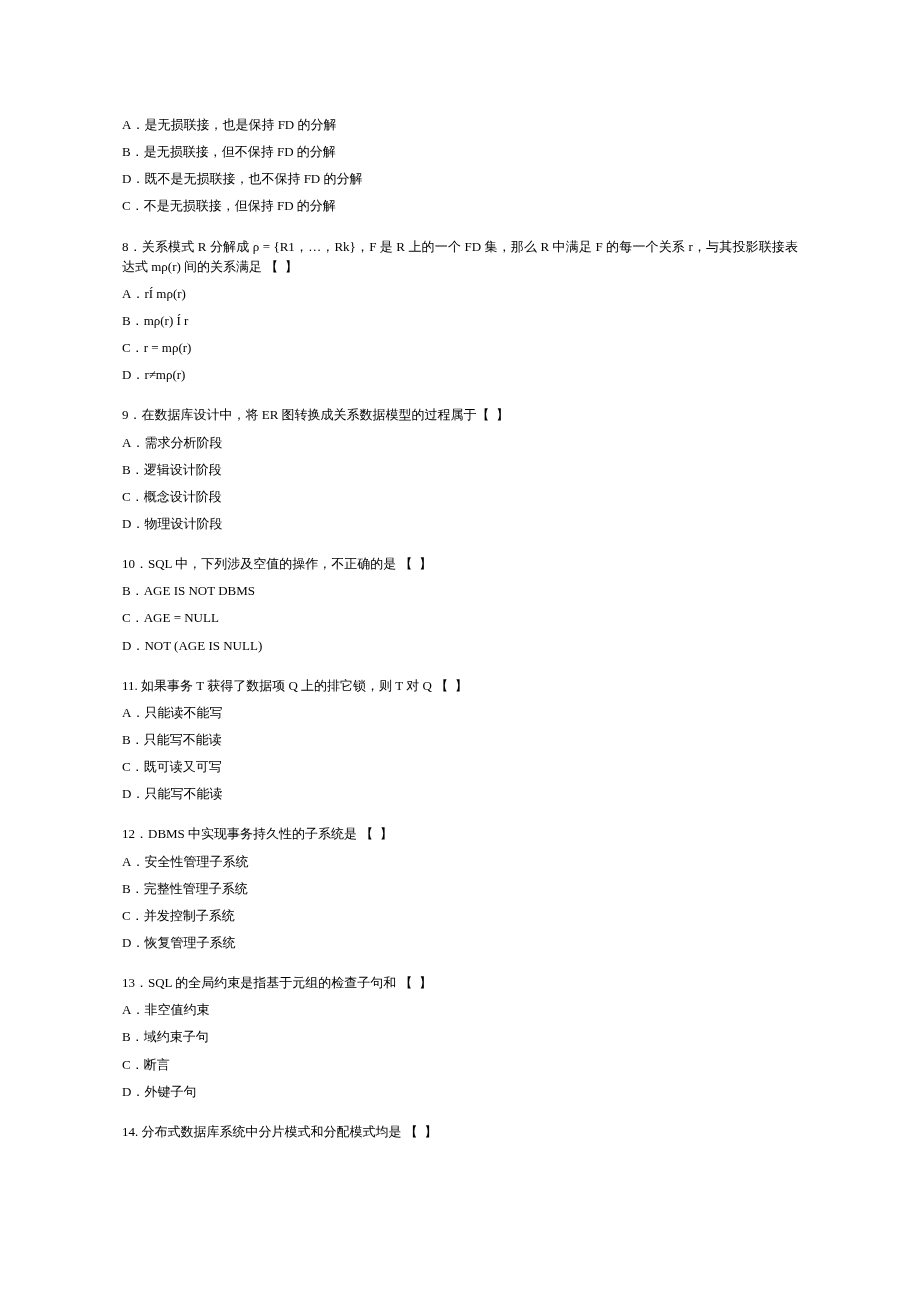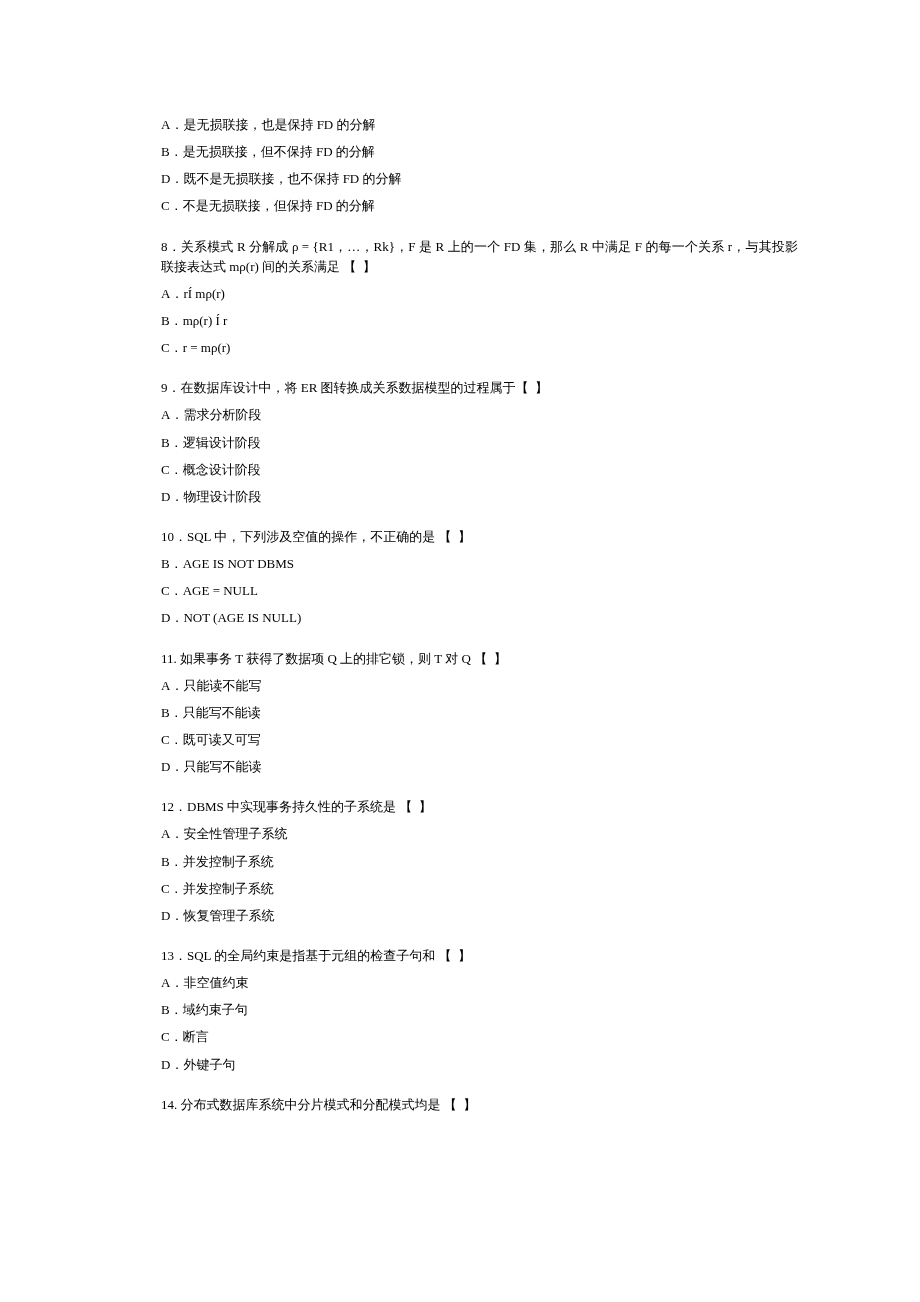--- a/index.html
+++ b/index.html
@@ -15,21 +15,20 @@
     padding: 115px 122px 60px 122px;
     line-height: 1.55;
   }
   .line {
     margin-bottom: 7px;
     white-space: pre-wrap;
     word-break: break-all;
   }
   .block {
     margin-bottom: 20px;
-    margin-left: 39px;
   }
   .stem {
     text-align: justify;
   }
 </style>
 </head>
 <body>
 
 <div class="page">
 
@@ -38,20 +37,21 @@
     <div class="line">B．是无损联接，但不保持 FD 的分解</div>
     <div class="line">D．既不是无损联接，也不保持 FD 的分解</div>
     <div class="line">C．不是无损联接，但保持 FD 的分解</div>
   </div>
 
   <div class="block">
     <div class="line stem">8．关系模式 R 分解成 ρ = {R1，…，Rk}，F 是 R 上的一个 FD 集，那么 R 中满足 F 的每一个关系 r，与其投影联接表达式 mρ(r) 间的关系满足 【  】</div>
     <div class="line">A．rÍ mρ(r)</div>
     <div class="line">B．mρ(r) Í r</div>
     <div class="line">C．r = mρ(r)</div>
+    <div class="line">D．r≠mρ(r)</div>
   </div>
 
   <div class="block">
     <div class="line stem">9．在数据库设计中，将 ER 图转换成关系数据模型的过程属于【  】</div>
     <div class="line">A．需求分析阶段</div>
     <div class="line">B．逻辑设计阶段</div>
     <div class="line">C．概念设计阶段</div>
     <div class="line">D．物理设计阶段</div>
   </div>
 
@@ -66,21 +66,21 @@
     <div class="line stem">11. 如果事务 T 获得了数据项 Q 上的排它锁，则 T 对 Q 【  】</div>
     <div class="line">A．只能读不能写</div>
     <div class="line">B．只能写不能读</div>
     <div class="line">C．既可读又可写</div>
     <div class="line">D．只能写不能读</div>
   </div>
 
   <div class="block">
     <div class="line stem">12．DBMS 中实现事务持久性的子系统是 【  】</div>
     <div class="line">A．安全性管理子系统</div>
-    <div class="line">B．并发控制子系统</div>
+    <div class="line">B．完整性管理子系统</div>
     <div class="line">C．并发控制子系统</div>
     <div class="line">D．恢复管理子系统</div>
   </div>
 
   <div class="block">
     <div class="line stem">13．SQL 的全局约束是指基于元组的检查子句和 【  】</div>
     <div class="line">A．非空值约束</div>
     <div class="line">B．域约束子句</div>
     <div class="line">C．断言</div>
     <div class="line">D．外键子句</div>

